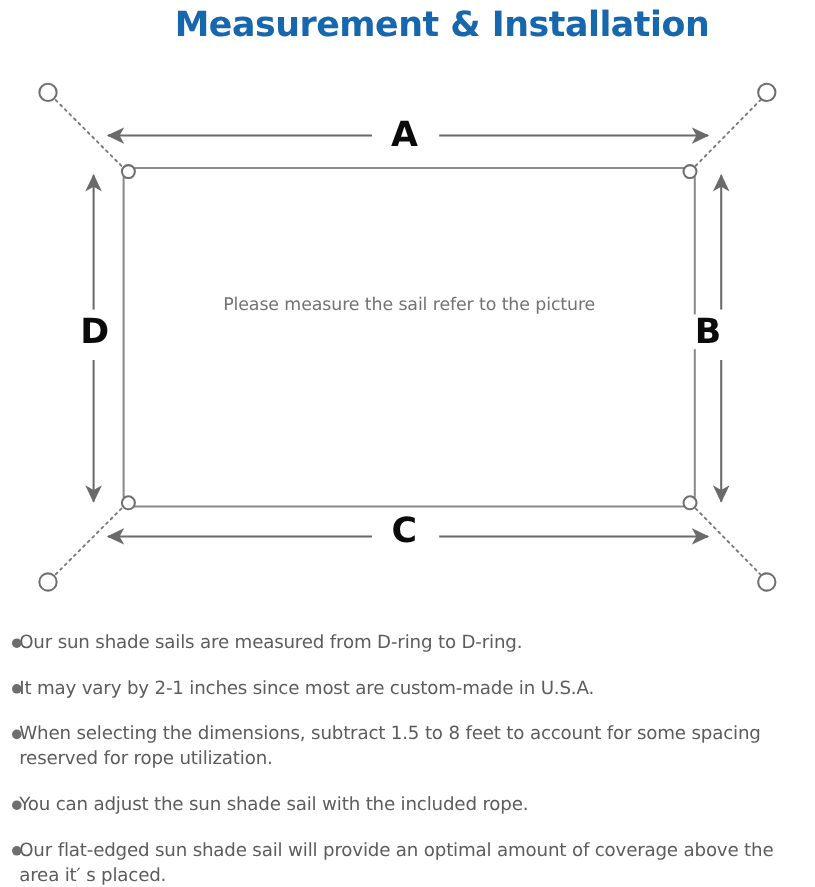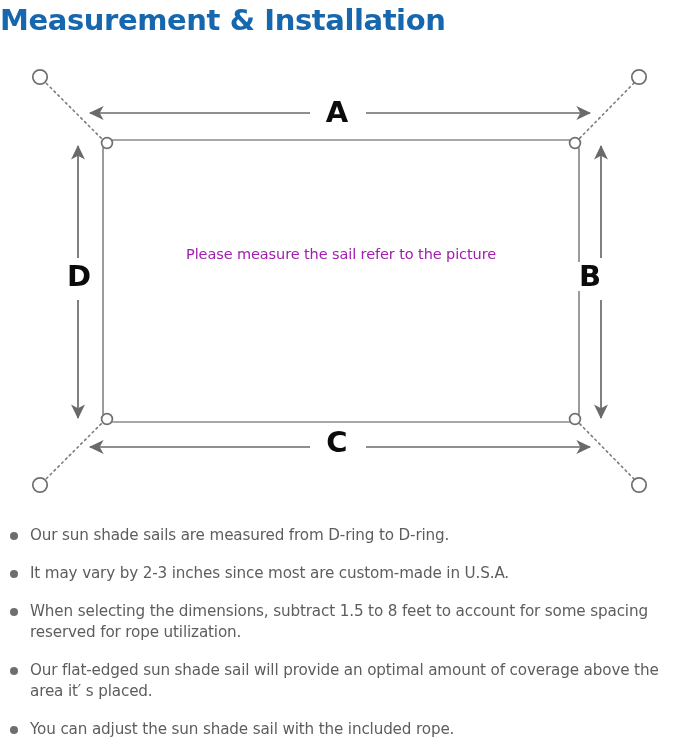--- a/index.html
+++ b/index.html
@@ -15,21 +15,21 @@
     font-family: "DejaVu Sans", "Liberation Sans", sans-serif;
     -webkit-font-smoothing: antialiased;
   }
 
   
   #page-title {
     position: absolute;
     top: 2px;
     left: 0;
     width: 591px;
-    text-align: left;
+    text-align: right;
     font-family: "DejaVu Sans", "Liberation Sans", sans-serif;
     font-size: 29px;
     font-weight: bold;
     letter-spacing: -0.4px;
     color: #1667ad;
     line-height: 36px;
     white-space: nowrap;
   }
 
   
@@ -72,36 +72,36 @@
     font-size: 25px;
     font-weight: bold;
     color: #1667ad;
     line-height: 32px;
     letter-spacing: -0.2px;
   }
   #sail-caption-sub {
     font-family: "DejaVu Sans", "Liberation Sans", sans-serif;
     font-size: 14.5px;
     font-weight: normal;
-    color: #a21caf;
+    color: #737373;
     line-height: 22px;
     margin-top: 3px;
     letter-spacing: -0.1px;
   }
 
   
   #notes-list {
     position: absolute;
     left: 0;
     top: 525px;
     width: 679px;
   }
   .note-item {
     position: relative;
-    padding-left: 30px;
+    padding-left: 16px;
     padding-right: 6px;
     margin-bottom: 17px;
     font-family: "DejaVu Sans", "Liberation Sans", sans-serif;
     font-size: 15.2px;
     line-height: 21px;
     color: #5d5d5d;
     letter-spacing: -0.15px;
   }
   .note-bullet {
     position: absolute;
@@ -179,17 +179,17 @@
   <div class="dim-label" id="dim-label-d">D</div>
 
   <div id="sail-caption">
     <div id="sail-caption-sub">Please measure the sail refer to the picture</div>
   </div>
 
 </div>
 
 <div id="notes-list">
     <div class="note-item"><span class="note-bullet" style="background: rgb(110, 110, 110);"></span><span>Our sun shade sails are measured from D-ring to D-ring.</span></div>
-    <div class="note-item"><span class="note-bullet" style="background: rgb(110, 110, 110);"></span><span>It may vary by 2-3 inches since most are custom-made in U.S.A.</span></div>
+    <div class="note-item"><span class="note-bullet" style="background: rgb(110, 110, 110);"></span><span>It may vary by 2-1 inches since most are custom-made in U.S.A.</span></div>
     <div class="note-item"><span class="note-bullet" style="background: rgb(110, 110, 110);"></span><span>When selecting the dimensions, subtract 1.5 to 8 feet to account for some spacing reserved for rope utilization.</span></div>
+    <div class="note-item"><span class="note-bullet" style="background: rgb(110, 110, 110);"></span><span>You can adjust the sun shade sail with the included rope.</span></div>
     <div class="note-item"><span class="note-bullet" style="background: rgb(110, 110, 110);"></span><span>Our flat-edged sun shade sail will provide an optimal amount of coverage above the area it′ s placed.</span></div>
-    <div class="note-item"><span class="note-bullet" style="background: rgb(110, 110, 110);"></span><span>You can adjust the sun shade sail with the included rope.</span></div>
   </div>
 
 </body></html>

